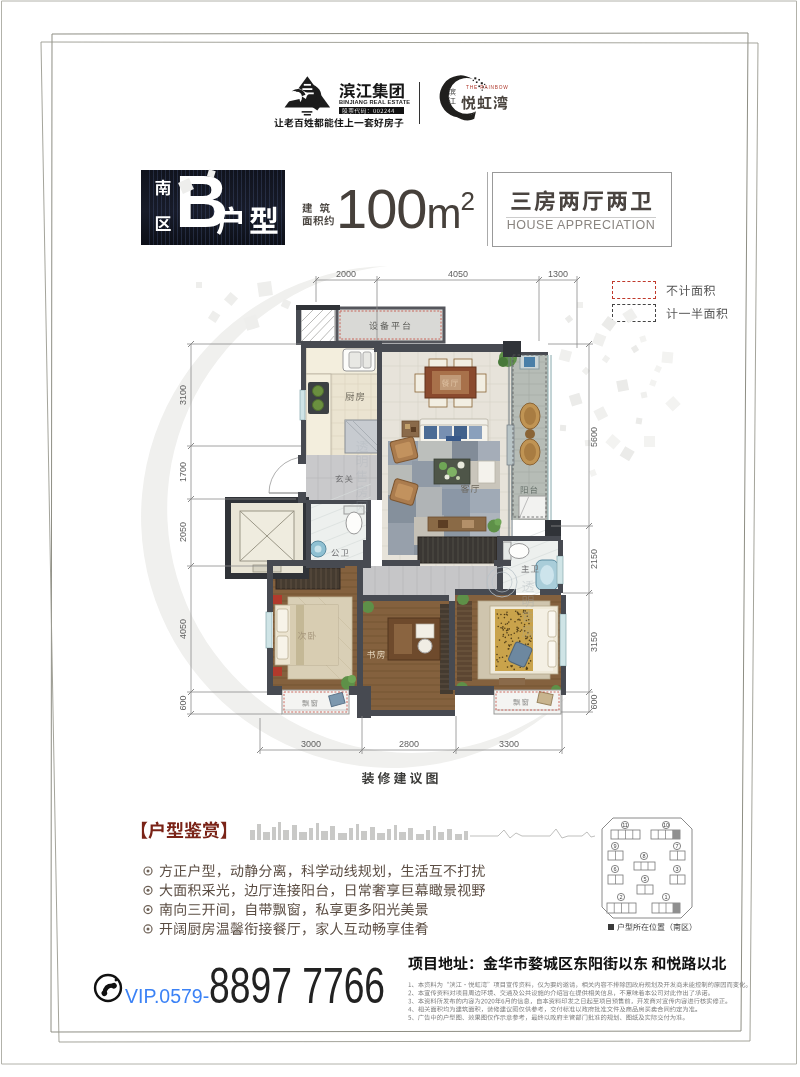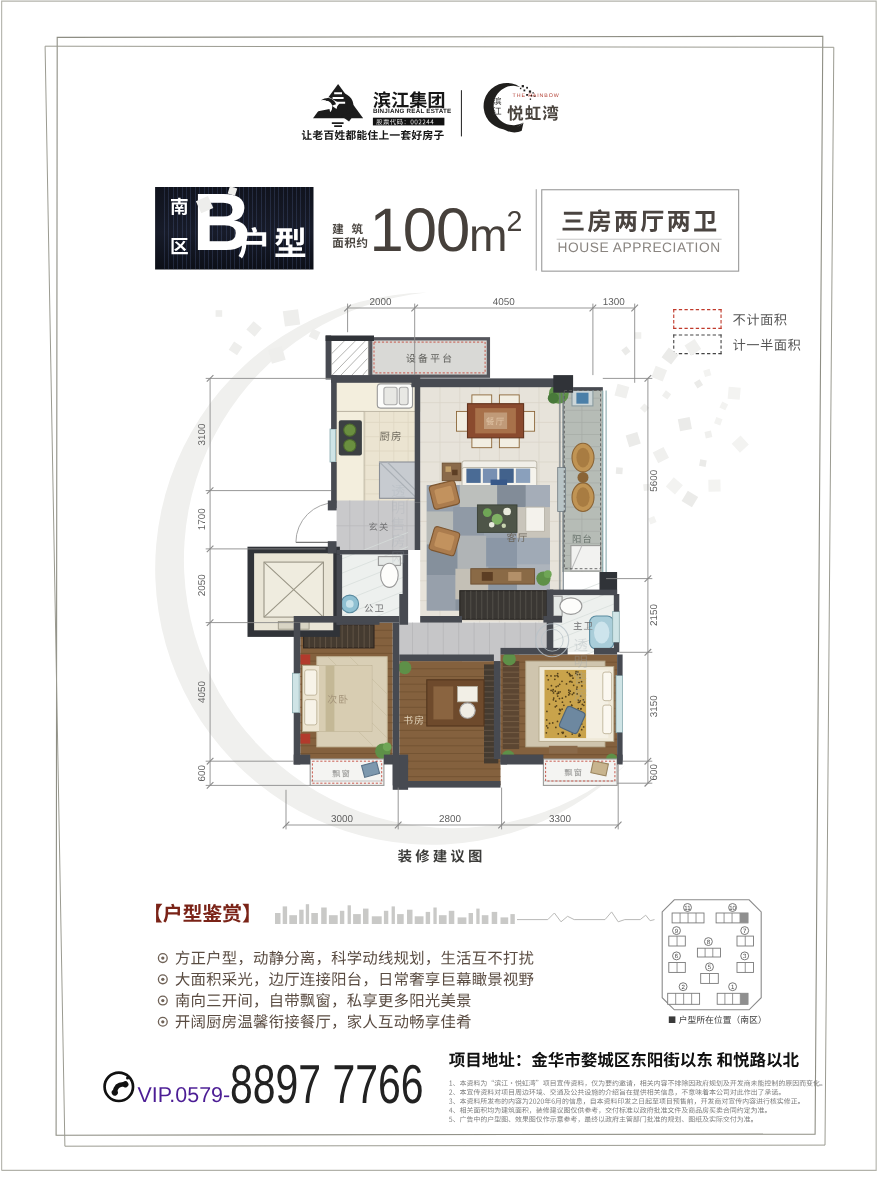--- a/index.html
+++ b/index.html
@@ -1646,14 +1646,14 @@
 
 <svg class="abs" style="left:93px;top:973px;" width="30" height="30" viewBox="0 0 32 32">
   <circle cx="16" cy="16" r="13.8" fill="none" stroke="#111" stroke-width="2.6"></circle>
   <g transform="rotate(-38 16 16)">
     <circle cx="9.5" cy="18" r="3" fill="#111"></circle>
     <circle cx="22.5" cy="18" r="3" fill="#111"></circle>
     <path d="M9.5,18 Q16,11.5 22.5,18" stroke="#111" stroke-width="4.4" fill="none"></path>
   </g>
   <circle cx="24.5" cy="7.5" r="1.5" fill="#111"></circle>
 </svg>
-<div class="abs" style="left:125px;top:985px;font-size:19.5px;color:#4c1d95;">VIP.0579-</div>
+<div class="abs" style="left:125px;top:985px;font-size:19.5px;color:#3b82f6;">VIP.0579-</div>
 <div class="abs" style="left:209px;top:957px;font-size:50px;color:#222;letter-spacing:0px;transform:scaleX(0.745);transform-origin:0 0;white-space:nowrap;">8897 7766</div>
 
 </body></html>

